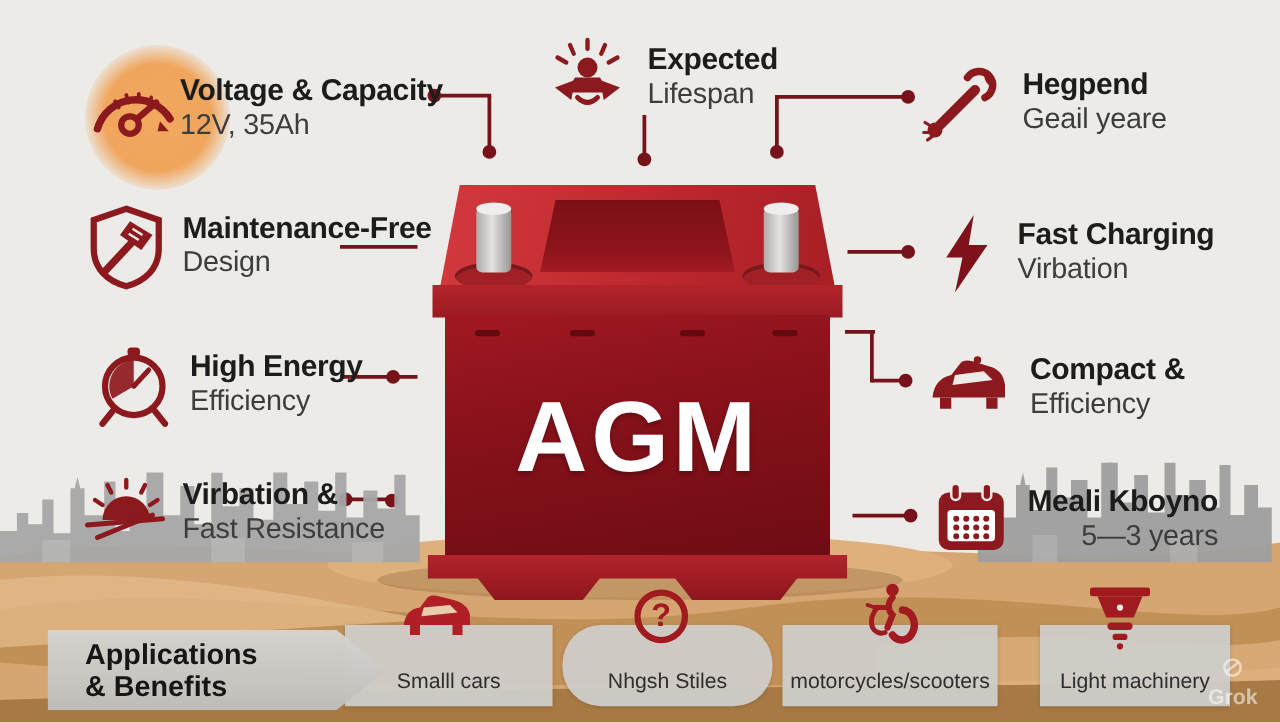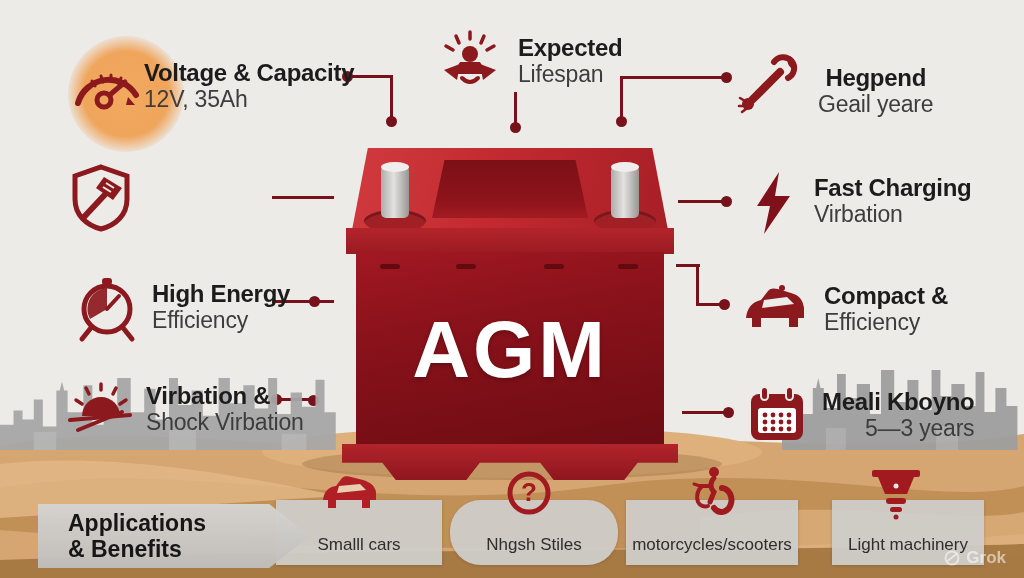--- a/index.html
+++ b/index.html
@@ -88,21 +88,21 @@
     box-shadow:0 1px 3px rgba(90,60,30,.25);
     display:flex; align-items:flex-end; justify-content:center; padding-bottom:10px;
     z-index:5;
   }
   .panel .lbl { font-size:17px; font-weight:500; color:#2e2e2e; white-space:nowrap; }
   .app-icon { position:absolute; z-index:6; }
 
   
   .watermark {
     position:absolute; right:18px; bottom:10px; display:flex; align-items:center; gap:6px;
-    color:rgba(255,255,255,.55); font-size:17px; font-weight:600; z-index:7;
+    color:rgba(255,255,255,.55); font-size:17px; font-weight:600; z-index:7;flex-direction:column;
   }
 </style>
 </head>
 <body>
 
 <svg class="abs" style="left:0;top:368px;width:1024px;height:210px;z-index:1" viewBox="0 0 1024 210" preserveAspectRatio="none">
   <path d="M0,78 C140,50 300,92 512,74 C700,60 860,92 1024,66 L1024,210 L0,210 Z" fill="#d5a672"></path>
   <ellipse cx="512" cy="84" rx="250" ry="26" fill="#ddb07c"></ellipse>
   <path d="M0,120 C180,88 380,150 600,118 C790,92 940,140 1024,118 L1024,166 C780,186 300,186 0,162 Z" fill="#bc8c52" opacity="0.85"></path>
   <path d="M0,96 C120,82 260,112 340,128 L0,150 Z" fill="#e2b987" opacity="0.8"></path>
@@ -209,20 +209,24 @@
     <svg width="66" height="70" viewBox="0 0 66 70">
       <path d="M33,4 L59,13 V36 C59,52 48,62 33,66 C18,62 7,52 7,36 V13 Z" fill="none" stroke="#8c191d" stroke-width="5"></path>
       <line x1="16" y1="54" x2="44" y2="24" stroke="#8c191d" stroke-width="6" stroke-linecap="round"></line>
       <path d="M36,14 L54,25 L45,37 L28,25 Z" fill="#8c191d"></path>
       <g stroke="#ecebe8" stroke-width="2">
           <line x1="38" y1="20" x2="46" y2="25"></line>
           <line x1="35" y1="24" x2="43" y2="29"></line>
         </g>
     </svg>
   </span>
+  <div class="txt" style="margin-left:12px;margin-top:6px;">
+    <span class="t">Maintenance-Free</span>
+    <span class="s">Design</span>
+  </div>
 </div>
 
 <div class="feat" style="left:76px;top:276px;z-index:4">
   <span class="icon-wrap">
     <svg width="62" height="68" viewBox="0 0 62 68">
       <circle cx="31" cy="33" r="23" fill="none" stroke="#8c191d" stroke-width="5"></circle>
       <path d="M31,33 L31,12 A21,21 0 0 0 14,43 Z" fill="#8c191d" opacity="0.92"></path>
       <line x1="31" y1="33" x2="43" y2="20" stroke="#8c191d" stroke-width="4" stroke-linecap="round"></line>
       <line x1="14" y1="53" x2="6" y2="63" stroke="#8c191d" stroke-width="5" stroke-linecap="round"></line>
       <line x1="48" y1="53" x2="56" y2="63" stroke="#8c191d" stroke-width="5" stroke-linecap="round"></line>
@@ -245,21 +249,21 @@
         <line x1="48" y1="8" x2="45" y2="14"></line>
           <line x1="8" y1="20" x2="14" y2="24"></line>
         <line x1="58" y1="20" x2="52" y2="24"></line>
       </g>
       <line x1="2" y1="40" x2="62" y2="35" stroke="#8c191d" stroke-width="4" stroke-linecap="round"></line>
       <line x1="10" y1="50" x2="54" y2="32" stroke="#8c191d" stroke-width="4" stroke-linecap="round"></line>
     </svg>
   </span>
   <div class="txt" style="margin-left:12px;margin-top:2px;">
     <span class="t">Virbation &amp;</span>
-    <span class="s">Shock Virbation</span>
+    <span class="s">Fast Resistance</span>
   </div>
 </div>
 
 <div class="feat" style="left:438px;top:30px;z-index:4">
   <span class="icon-wrap">
     <svg width="64" height="66" viewBox="0 0 64 66">
       <g stroke="#8c191d" stroke-width="3.5" stroke-linecap="round">
         <line x1="32" y1="2" x2="32" y2="9"></line>
           <line x1="18" y1="6" x2="21" y2="13"></line>
         <line x1="46" y1="6" x2="43" y2="13"></line>
@@ -286,21 +290,21 @@
       <path d="M38,10 a11,11 0 1 1 14,16" fill="none" stroke="#8c191d" stroke-width="6" stroke-linecap="round"></path>
       <path d="M54,4 c5,3 7,8 2,13 c-3,-3 -7,-7 -2,-13 Z" fill="#8c191d"></path>
       <circle cx="12" cy="52" r="6" fill="#8c191d"></circle>
       <g stroke="#8c191d" stroke-width="2.5" stroke-linecap="round">
         <line x1="4" y1="46" x2="9" y2="49"></line>
           <line x1="3" y1="54" x2="7" y2="54"></line>
           <line x1="6" y1="60" x2="10" y2="57"></line>
       </g>
     </svg>
   </span>
-  <div class="txt" style="margin-left:18px;margin-top:12px;align-items:center;">
+  <div class="txt" style="margin-left:18px;margin-top:2px;">
     <span class="t">Hegpend</span>
     <span class="s">Geail yeare</span>
   </div>
 </div>
 
 <div class="feat" style="left:752px;top:170px;z-index:4">
   <span class="icon-wrap">
     <svg width="42" height="66" viewBox="0 0 42 66">
       <path d="M27,2 L5,36 H18 L12,64 L38,26 H23 Z" fill="#7e1119"></path>
     </svg>

